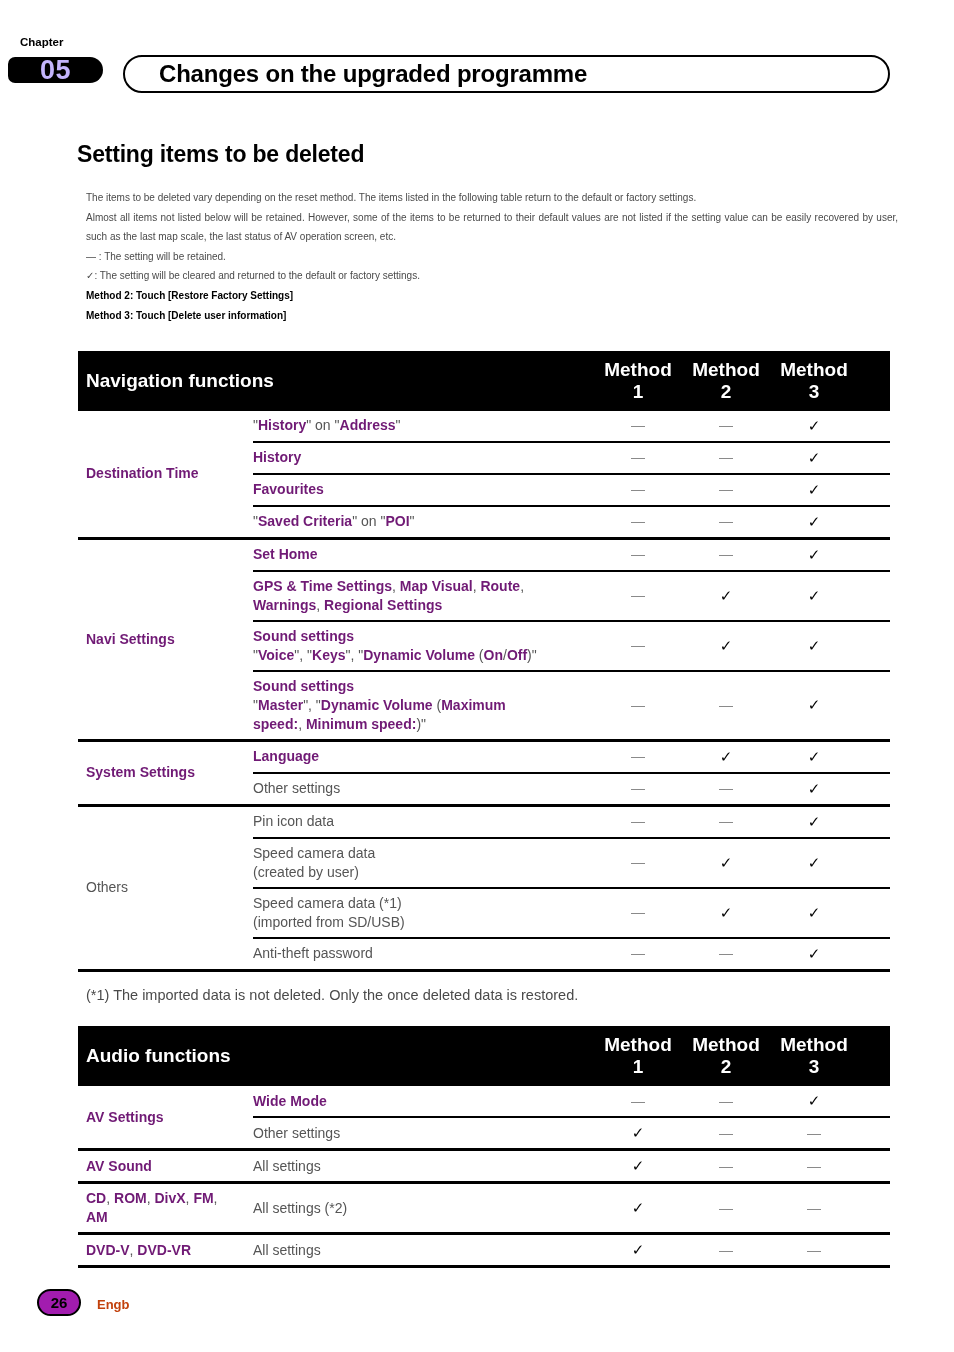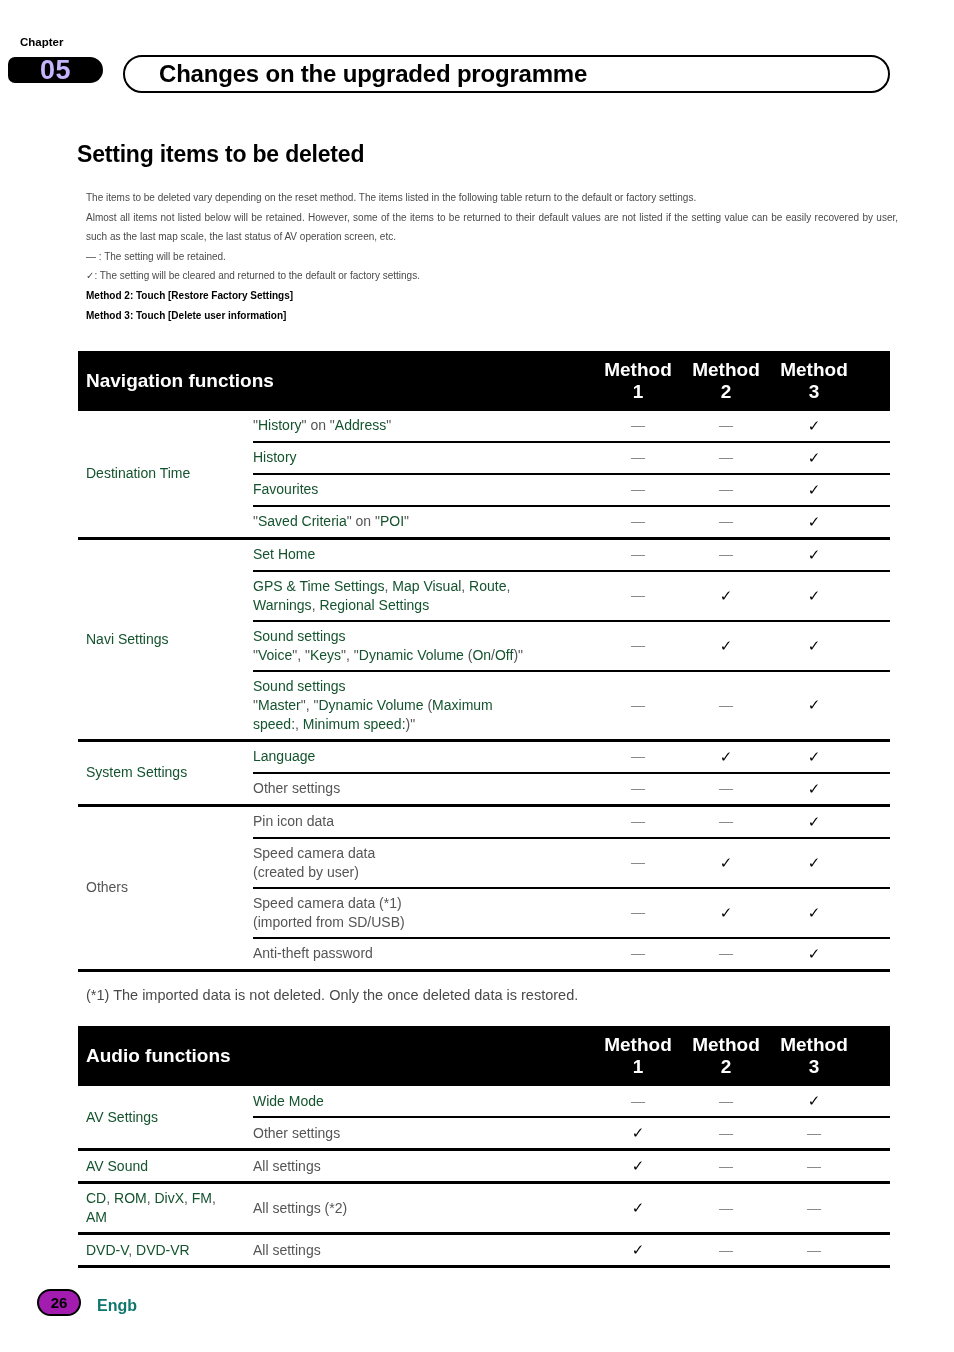--- a/index.html
+++ b/index.html
@@ -31,35 +31,35 @@
   .settings-table col.c-item  { width: 341px; }
   .settings-table col.c-m     { width: 88px; }
   .settings-table col.c-pad   { width: 32px; }
   .settings-table thead th { background: #000; color: #fff; font-size: 19px; font-weight: 700; height: 32px; padding: 8px; }
   .settings-table th.th-title { text-align: left; padding-left: 8px; }
   .settings-table th.th-m { text-align: center; }
   .settings-table td { vertical-align: middle; font-size: 14px; line-height: 19px; color: #555; padding: 5px 0; }
   .settings-table td.group-cell { padding-left: 8px; }
   .settings-table td.item-cell { padding-right: 4px; }
   .settings-table td.mark-cell { text-align: center; }
-  .settings-table span.b { font-weight: 400; color: #14532d; }
+  .settings-table span.b { font-weight: 700; color: #701a75; }
   .settings-table .check { color: #000; font-size: 15px; }
   .settings-table .dash { color: #8a8a8a; }
   .settings-table tr.group-sep > td { border-top: 3px solid #000; }
   .settings-table tr.inner > td { border-top: 2px solid #000; }
 
   .table-block-1 { margin-top: 24px; }
   .footnote { margin: 14px 0 0 86px; font-size: 14.5px; line-height: 19.5px; color: #4a4a4a; }
   .table-block-2 { margin-top: 21px; }
 
   
   .page-pill { position: absolute; left: 37px; top: 1289px; width: 44px; height: 27px; border: 2px solid #000;
                border-radius: 14px; display: flex; align-items: center; justify-content: center;
                font-weight: 700; font-size: 15px; color: #000; background: #a21caf; text-align: right; }
-  .footer-lang { position: absolute; left: 97px; top: 1297px; font-weight: 700; font-size: 16px; color: #0f766e; }
+  .footer-lang { position: absolute; left: 97px; top: 1297px; font-weight: 700; font-size: 13px; color: #c2410c; }
 </style>
 </head>
 <body>
 
 <div class="page">
 
   <div class="chapter-label">Chapter</div>
   <div class="chapter-badge">05</div>
   <div class="title-capsule">
     <span>Changes on the upgraded programme</span>

